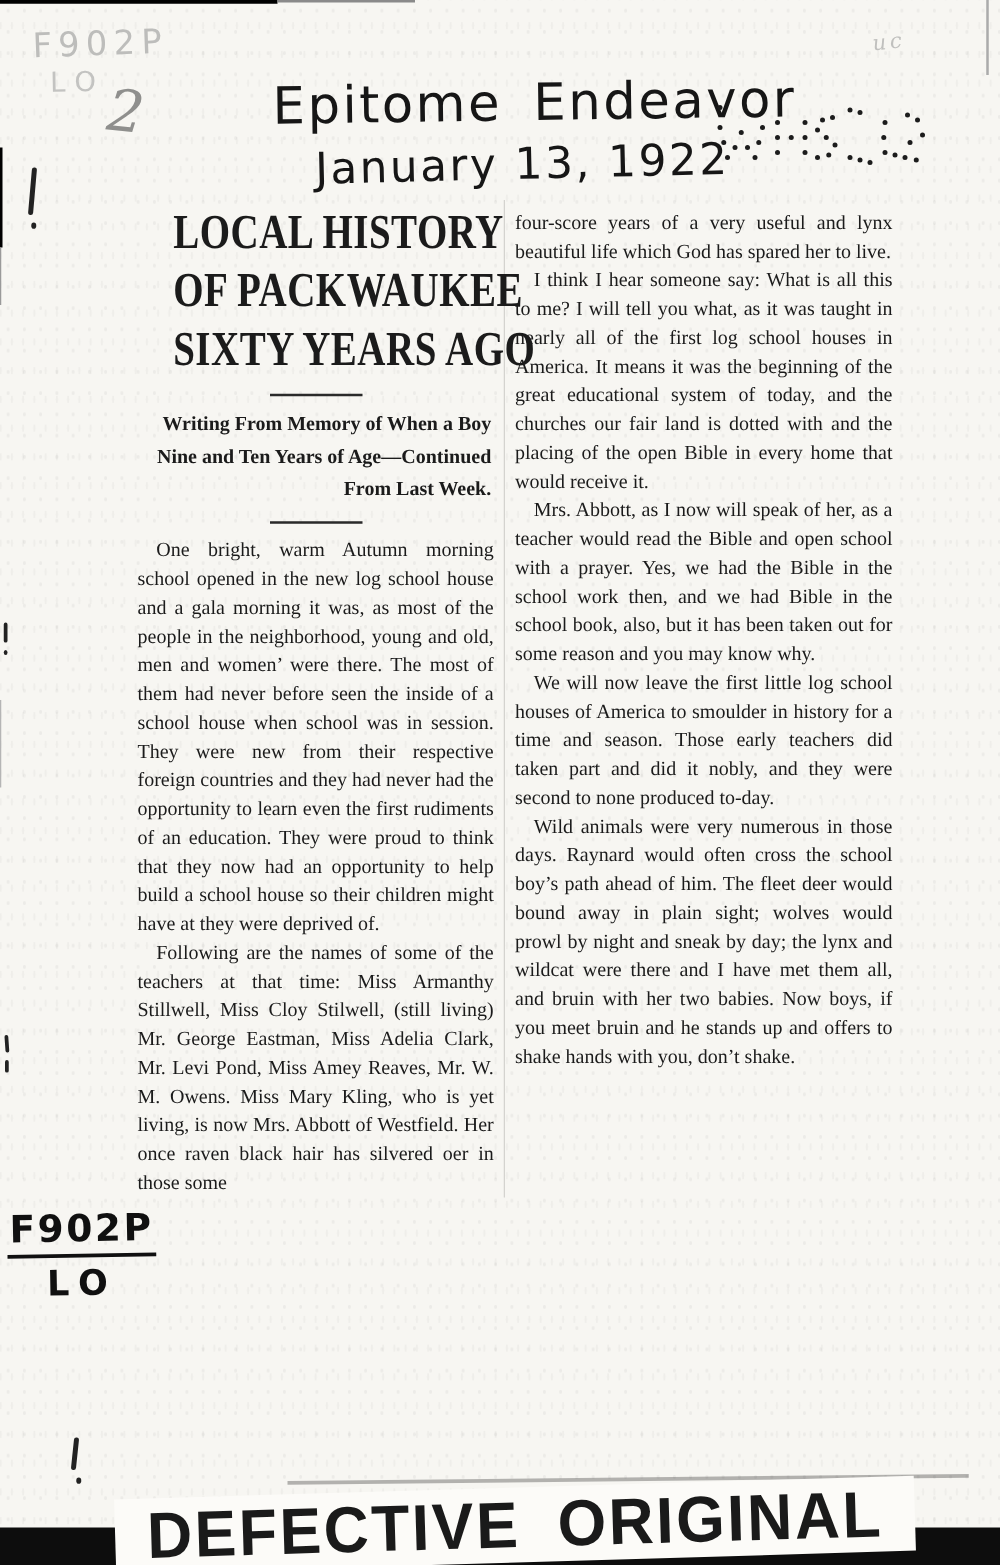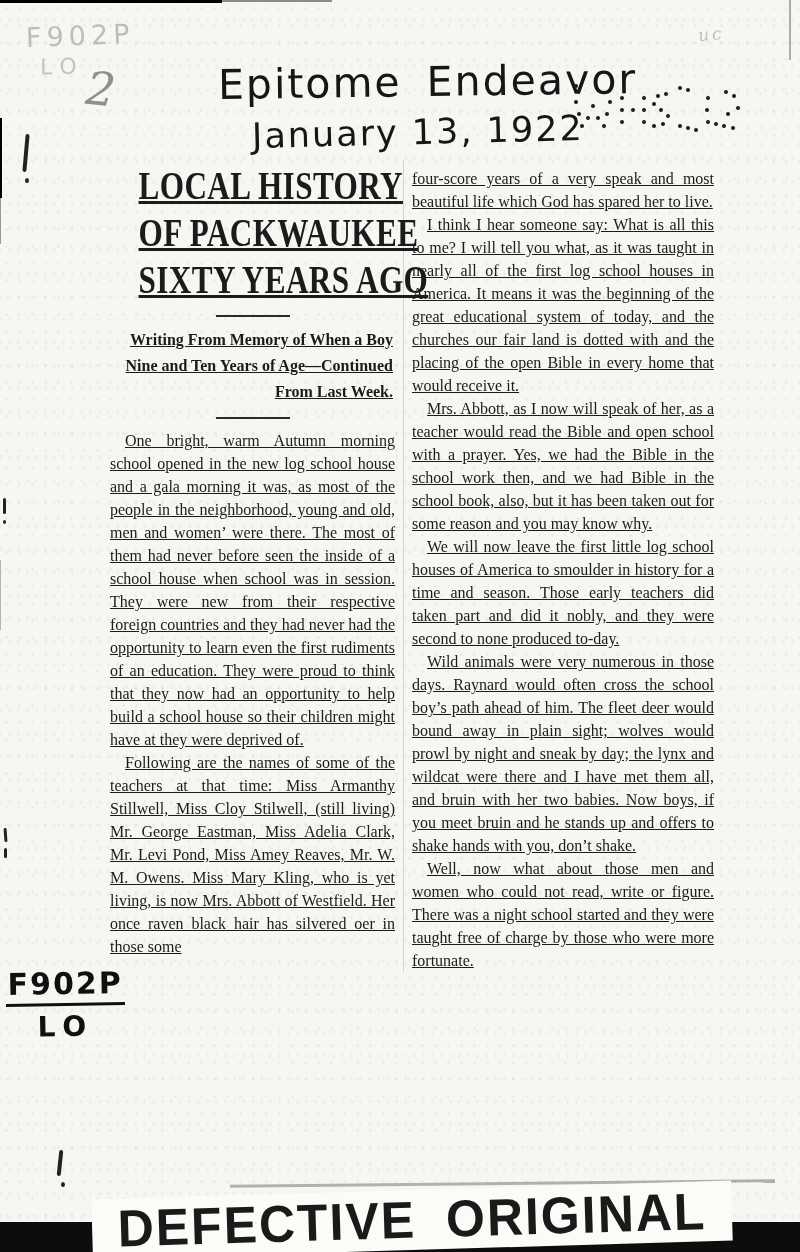--- a/index.html
+++ b/index.html
@@ -50,21 +50,21 @@
   .ink-a  { left:24px; top:134px; width:4px; height:38px; border-radius:3px; transform:rotate(5deg); }
   .ink-a2 { left:25px; top:178px; width:4px; height:5px; border-radius:50%; }
   .ink-b  { left:3px; top:498px; width:3px; height:16px; border-radius:2px; }
   .ink-b2 { left:3px; top:520px; width:3px; height:4px; border-radius:50%; }
   .ink-c  { left:4px; top:828px; width:3px; height:14px; border-radius:2px; transform:rotate(-4deg); }
   .ink-c2 { left:4px; top:848px; width:3px; height:10px; border-radius:2px; }
   .ink-d  { left:58px; top:1150px; width:4px; height:26px; border-radius:3px; transform:rotate(6deg); }
   .ink-d2 { left:61px; top:1182px; width:4px; height:5px; border-radius:50%; }
   
   .article { position:absolute; left:104px; top:160px; width:614px; display:flex; }
-  .col { box-sizing:border-box;text-decoration:underline; }
+  .col { box-sizing:border-box; }
   .col-left  { width:300px; padding:0 8px 0 6px; border-right:1px solid rgba(0,0,0,0.14); }
   .col-right { width:314px; padding:7px 4px 0 8px; }
   .headline { text-align:center; font-weight:bold; font-size:39px; line-height:47px; margin-top:2px; }
   .headline span { display:block; transform:scaleX(0.8); transform-origin:center; white-space:nowrap; letter-spacing:0.5px; }
   .rule { width:74px; border:none; border-top:2px solid #2a2a2a; margin:12px auto 10px auto; }
   .subhead { font-weight:bold; font-size:16px; line-height:26px; text-align:right; padding:0 2px; }
   .bodycopy p { font-size:16px; line-height:23px; text-align:justify; margin:0; text-indent:15px; }
   .col-right .bodycopy p:first-child { text-indent:0; }
   
   .catalog-stamp { position:absolute; left:6px; top:966px; font-family:"DejaVu Sans", sans-serif; font-weight:bold; color:#101010; transform:rotate(-1deg); text-align:center; }
@@ -119,26 +119,25 @@
       <hr class="rule">
       <div class="subhead">Writing From Memory of When a Boy Nine and Ten Years of Age—Continued From Last Week.</div>
       <hr class="rule">
       <div class="bodycopy">
           <p>One bright, warm Autumn morning school opened in the new log school house and a gala morning it was, as most of the people in the neighborhood, young and old, men and women’ were there. The most of them had never before seen the inside of a school house when school was in session. They were new from their respective foreign countries and they had never had the opportunity to learn even the first rudiments of an education. They were proud to think that they now had an opportunity to help build a school house so their children might have  at they were deprived of.</p>
           <p>Following are the names of some of the teachers at that time: Miss Armanthy Stillwell, Miss Cloy Stilwell, (still living) Mr. George Eastman, Miss Adelia Clark, Mr. Levi Pond, Miss Amey Reaves, Mr. W. M. Owens. Miss Mary Kling, who is yet living, is now Mrs. Abbott of Westfield. Her once raven black hair has silvered oer in those some</p>
         </div>
     </div>
     <div class="col col-right">
       <div class="bodycopy">
-          <p>four-score years of a very speak and most beautiful life which God has spared her to live.</p>
+          <p>four-score years of a very useful and lynx beautiful life which God has spared her to live.</p>
           <p>I think I hear someone say: What is all this to me? I will tell you what, as it was taught in nearly all of the first log school houses in America. It means it was the beginning of the great educational system of today, and the churches our fair land is dotted with and the placing of the open Bible in every home that would receive it.</p>
           <p>Mrs. Abbott, as I now will speak of her, as a teacher would read the Bible and open school with a prayer. Yes, we had the Bible in the school work then, and we had Bible in the school book, also, but it has been taken out for some reason and you may know why.</p>
           <p>We will now leave the first little log school houses of America to smoulder in history for a time and season. Those early teachers did taken part and did it nobly, and they were second to none produced to-day.</p>
           <p>Wild animals were very numerous in those days. Raynard would often cross the school boy’s path ahead of him. The fleet deer would bound away in plain sight; wolves would prowl by night and sneak by day; the lynx and wildcat were there and I have met them all, and bruin with her two babies. Now boys, if you meet bruin and he stands up and offers to shake hands with you, don’t shake.</p>
-          <p>Well, now what about those men and women who could not read, write or figure. There was a night school started and they were taught free of charge by those who were more fortunate.</p>
         </div>
     </div>
   </div>
 
   <div class="catalog-stamp">
     <span class="cat-code">F902P</span>
     <span class="cat-lo">LO</span>
   </div>
 
   <div class="smudge"></div>

